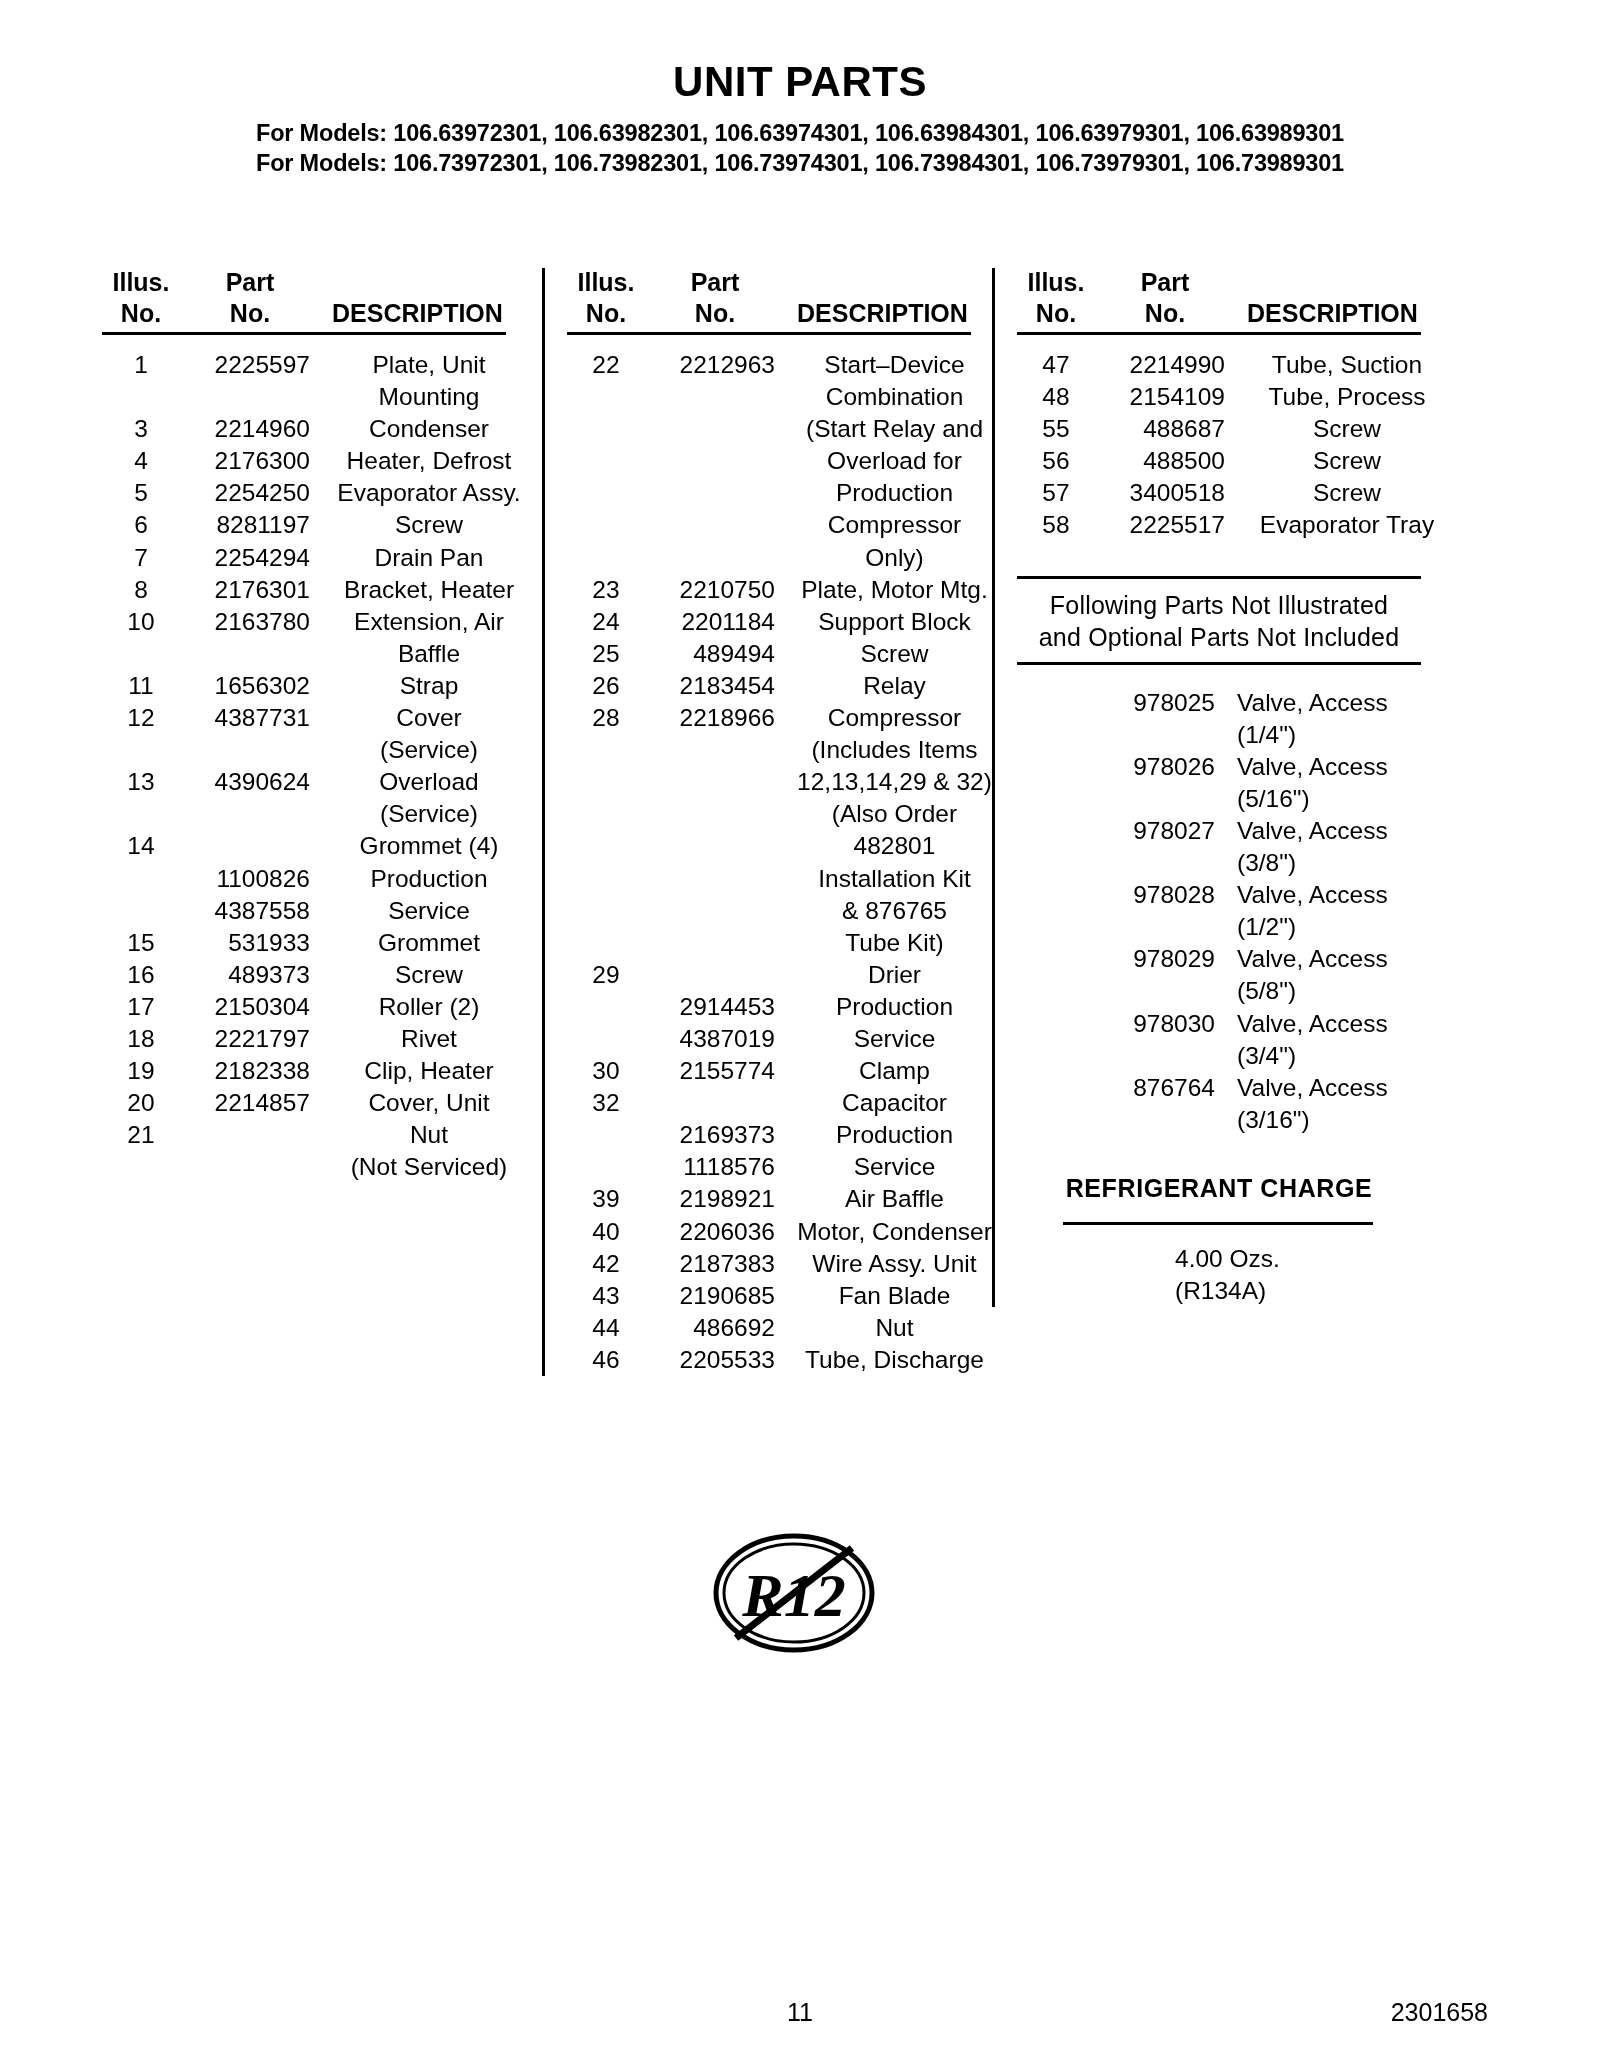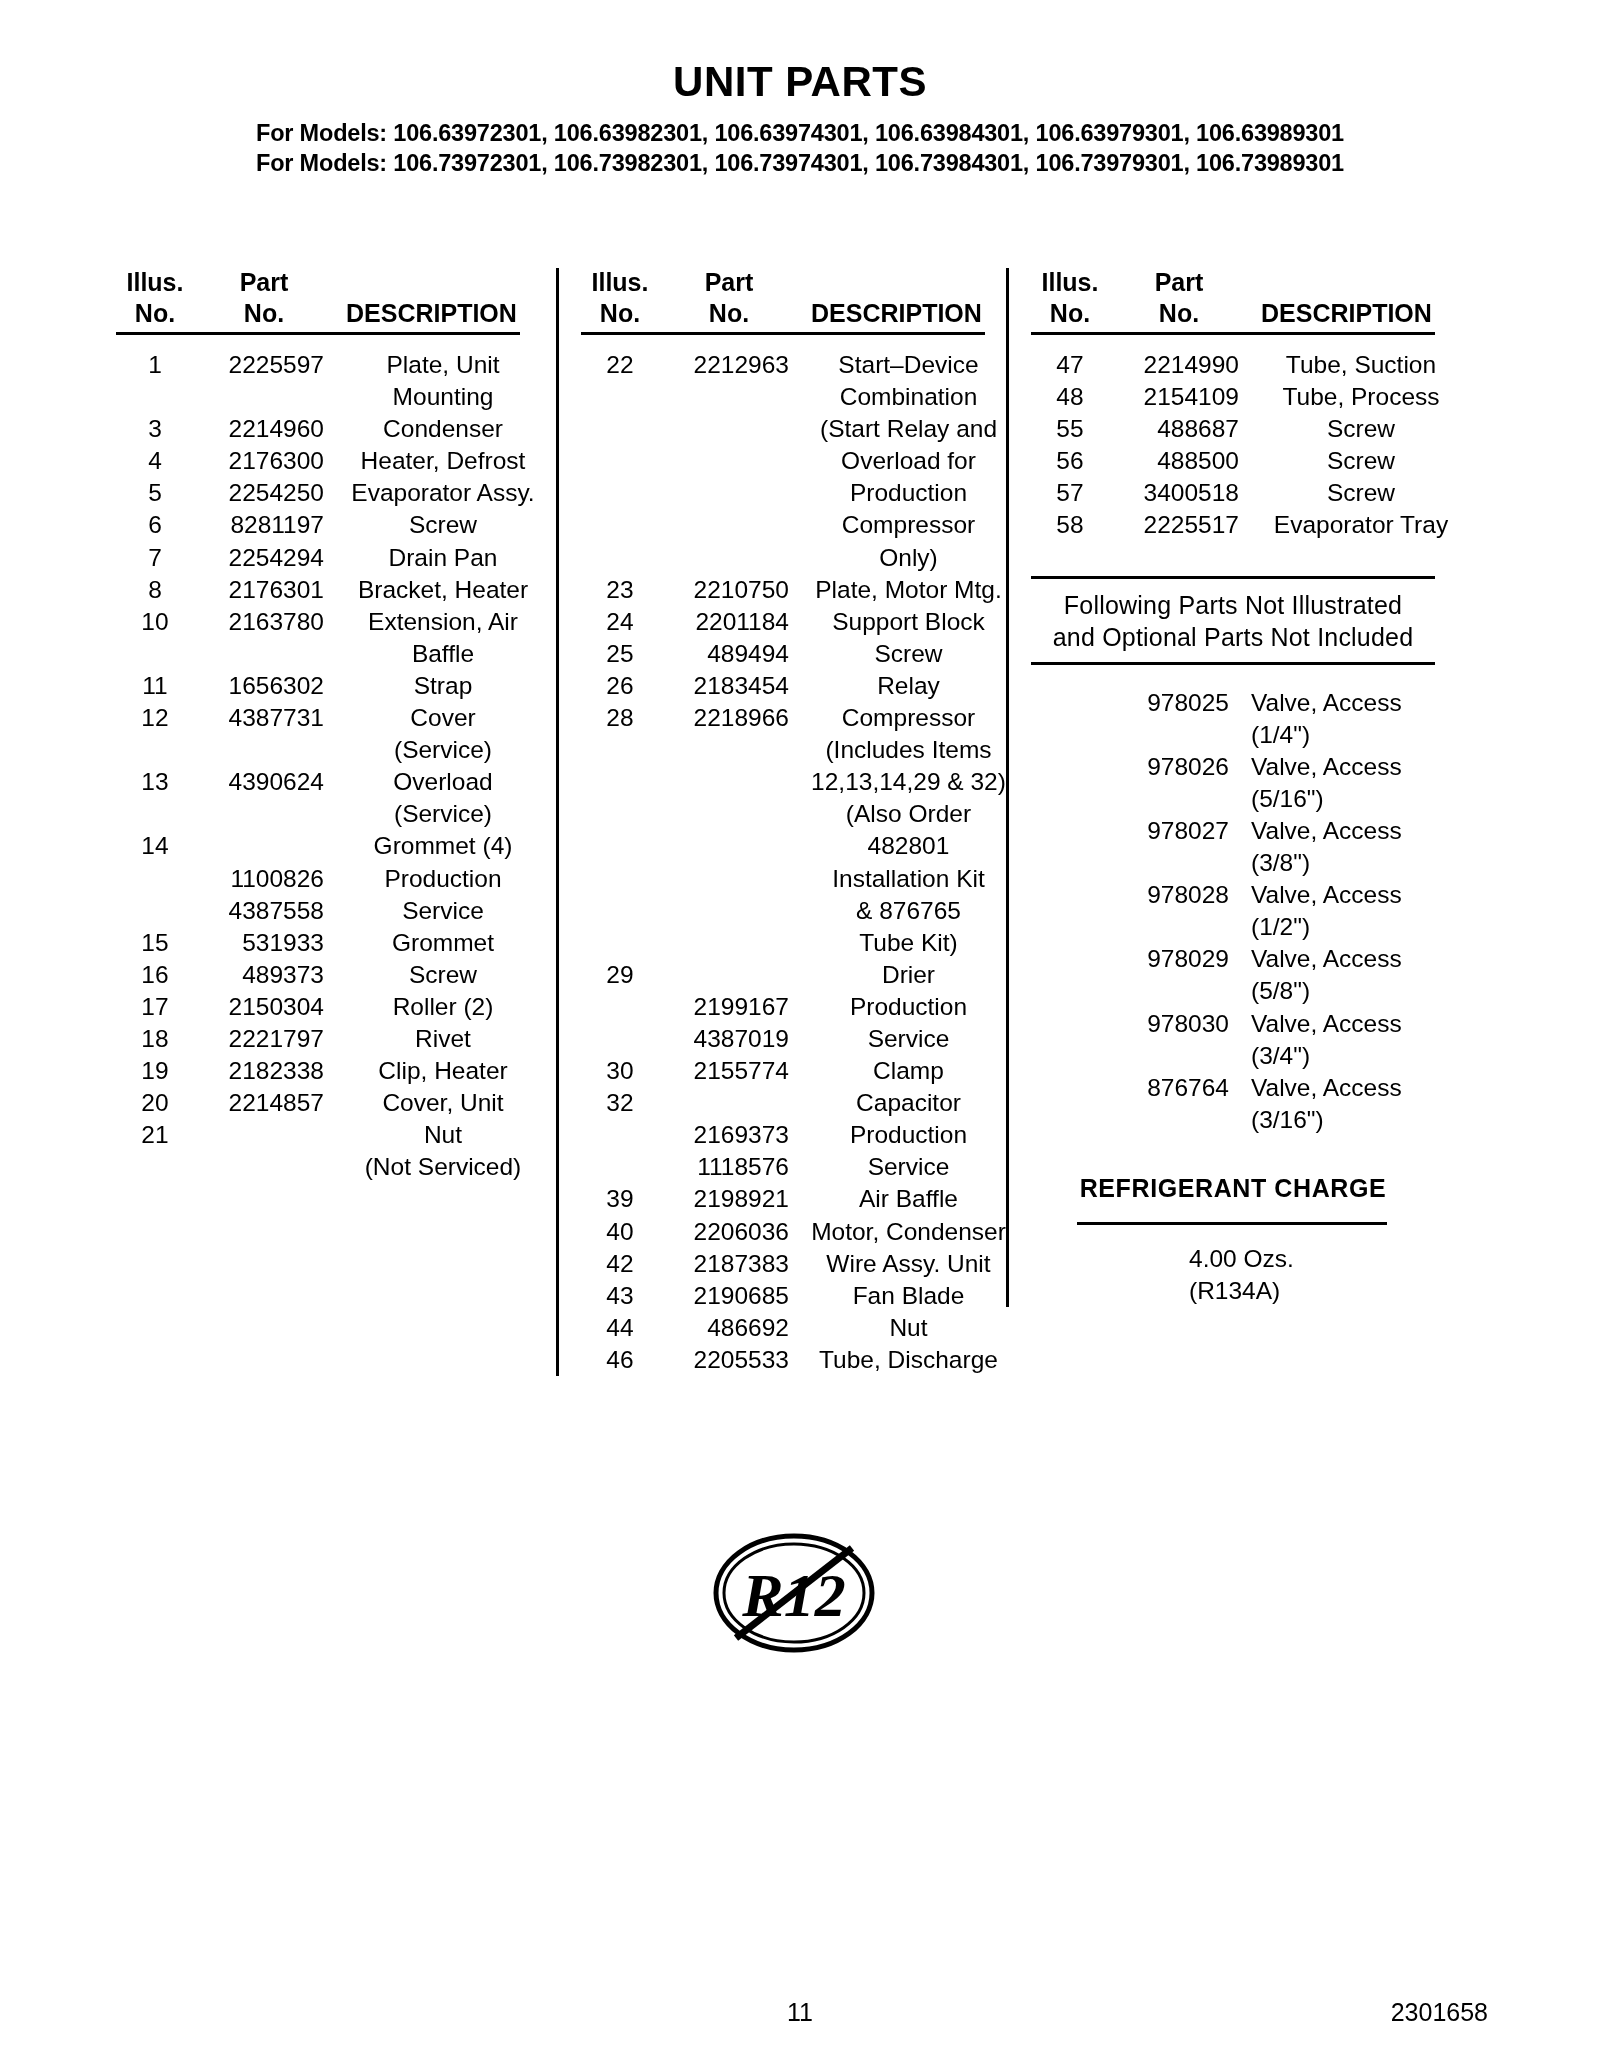--- a/index.html
+++ b/index.html
@@ -38,21 +38,21 @@
     line-height: 1.28;
     letter-spacing: -0.2px;
     margin: 0;
   }
   .model-line.first { margin-top: 14px; }
 
   
   .columns {
     position: absolute;
     top: 208px;
-    left: 116px;
+    left: 102px;
     width: 1400px;
     display: flex;
     align-items: flex-start;
   }
   .col {
     position: relative;
     box-sizing: border-box;
   }
   .col-1 { width: 440px; padding-right: 16px; }
   .col-2 { width: 450px; padding-left: 22px; border-left: 3px solid #000; min-height: 920px;}
@@ -356,21 +356,21 @@
 &amp; 876765
 Tube Kit)</div>
           </div>
           <div class="row">
             <div class="illus">29</div>
             <div class="part"></div>
             <div class="desc">Drier</div>
           </div>
           <div class="row">
             <div class="illus"></div>
-            <div class="part">2199167</div>
+            <div class="part">2914453</div>
             <div class="desc">Production</div>
           </div>
           <div class="row">
             <div class="illus"></div>
             <div class="part">4387019</div>
             <div class="desc">Service</div>
           </div>
           <div class="row">
             <div class="illus">30</div>
             <div class="part">2155774</div>

